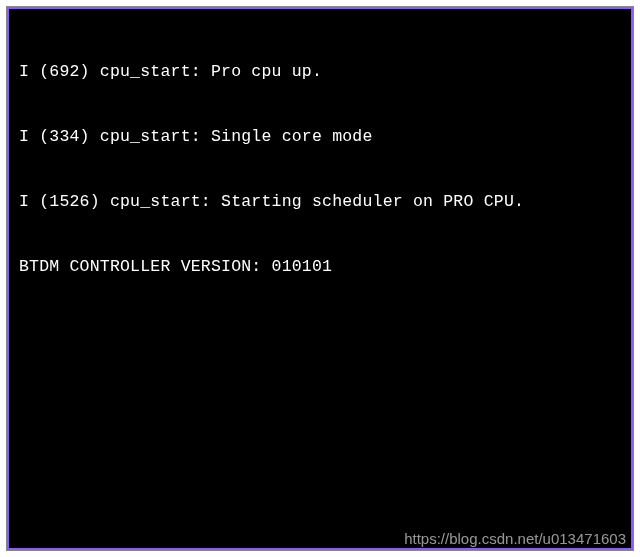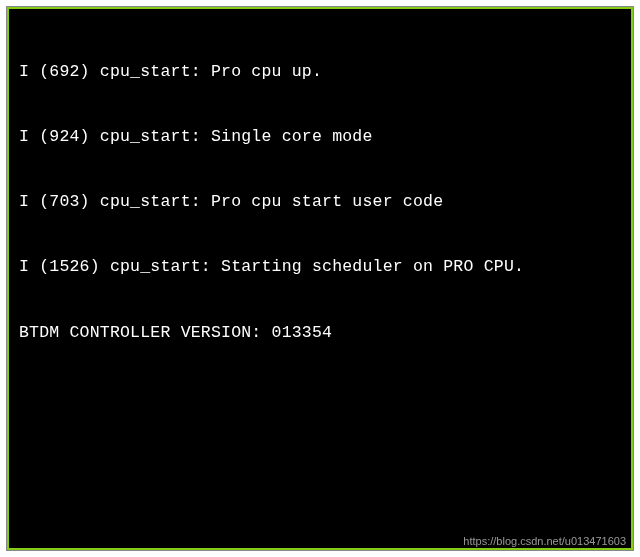--- a/index.html
+++ b/index.html
@@ -11,21 +11,21 @@
       width: 640px;
       height: 557px;
       background: #ffffff;
       padding: 6px;
       font-family: "Courier New", Courier, monospace;
       position: relative;
     }
     .outer-border {
       border: 1px solid #888;
       padding: 2px;
-      background: #84cc16;
+      background: #8b5cf6;
       height: 100%;
     }
     .terminal {
       background: #000000;
       color: #ffffff;
       width: 100%;
       height: 100%;
       padding: 8px 10px;
       font-size: 16.5px;
       line-height: 1.32;
@@ -35,35 +35,34 @@
     }
     .terminal-line {
       display: block;
     }
     .watermark {
       position: absolute;
       bottom: 10px;
       right: 14px;
       color: #d8d8d8;
       font-family: Arial, sans-serif;
-      font-size: 11px;
+      font-size: 15px;
       opacity: 0.7;
       pointer-events: none;
     }
   </style>
 </head>
 <body>
 
 <div class="outer-border">
   <div class="terminal">
     <span class="terminal-line">I (692) cpu_start: Pro cpu up.</span>
-    <span class="terminal-line">I (924) cpu_start: Single core mode</span>
-    <span class="terminal-line">I (703) cpu_start: Pro cpu start user code</span>
+    <span class="terminal-line">I (334) cpu_start: Single core mode</span>
     <span class="terminal-line">I (1526) cpu_start: Starting scheduler on PRO CPU.</span>
-    <span class="terminal-line">BTDM CONTROLLER VERSION: 013354</span>
+    <span class="terminal-line">BTDM CONTROLLER VERSION: 010101</span>
     
     
     
     
     
     
     
     
     
     

